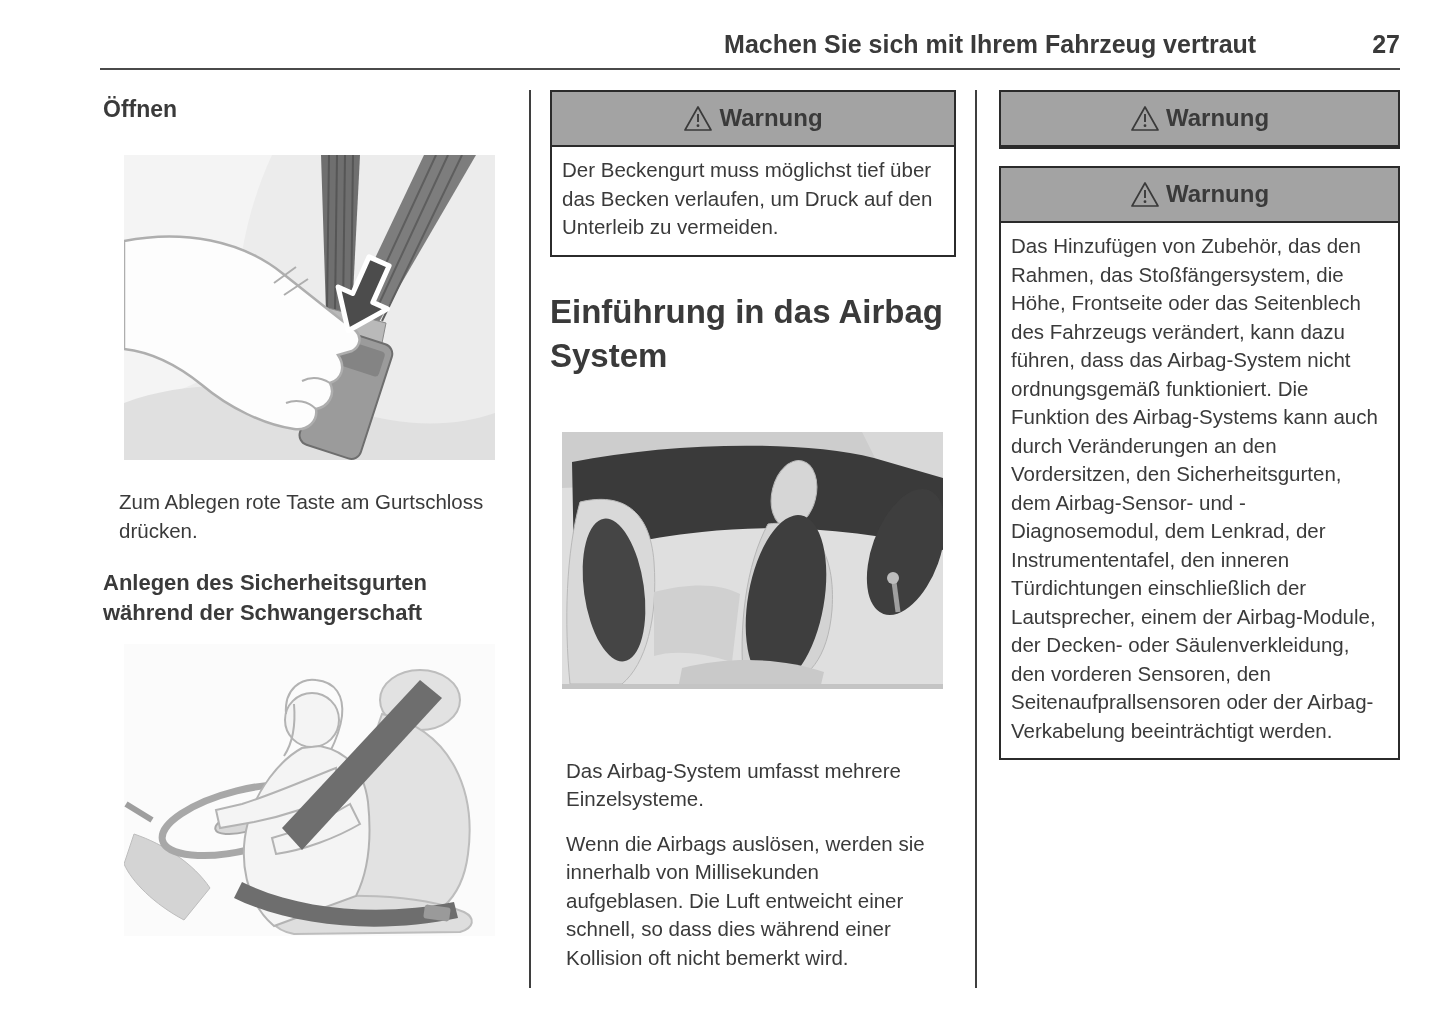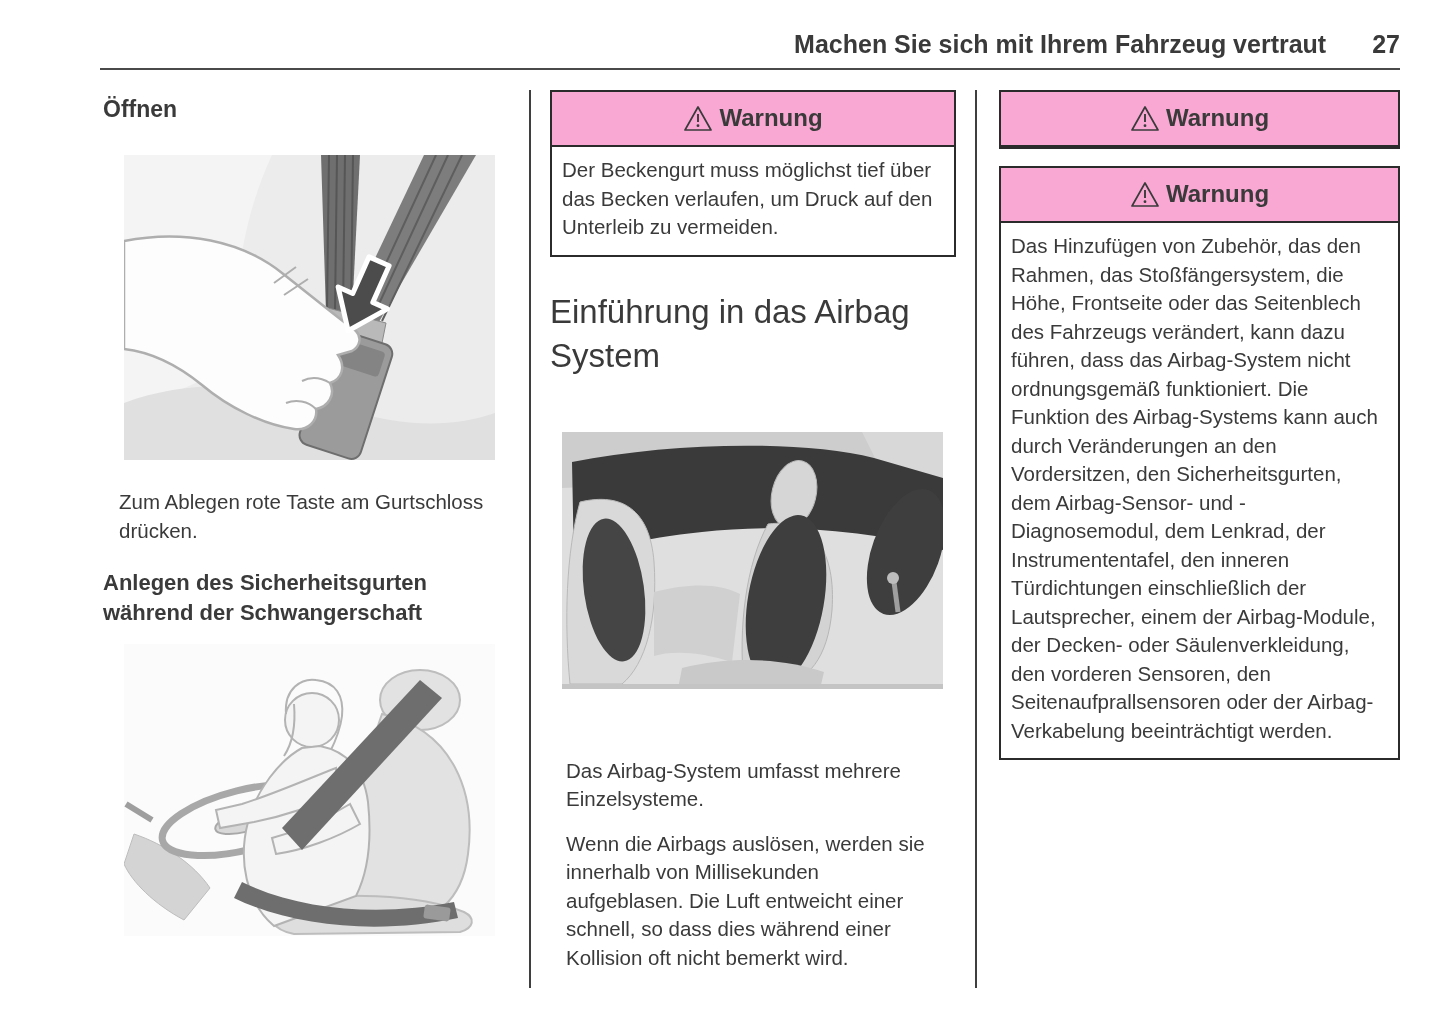--- a/index.html
+++ b/index.html
@@ -6,55 +6,55 @@
   body {
     width: 1445px; height: 1018px;
     background: #ffffff;
     font-family: "Liberation Sans", sans-serif;
     color: #3a3a3a;
     overflow: hidden;
   }
   
   .page-header {
     display: flex; justify-content: flex-end; align-items: baseline;
-    gap: 46px;
+    gap: 116px;
     margin: 30px 45px 0 100px;
     padding-bottom: 9px;
     border-bottom: 2px solid #4a4a4a;
     font-weight: bold; font-size: 25px;
   }
   
   .columns {
     display: flex;
     margin: 20px 45px 0 103px;
     min-height: 880px;
   }
   .col-left  { width: 404px; padding-right: 22px; }
   .col-mid   { width: 406px; border-left: 2px solid #3f3f3f; padding-left: 19px; }
   .col-right { flex: 1; border-left: 2px solid #3f3f3f; margin-left: 19px; padding-left: 22px; }
 
   
   h1, h2, h3, p { margin: 16px; }
   .body-text { font-size: 20.5px; line-height: 28.5px; }
   .h-open { font-size: 23px; font-weight: bold; margin: 6px 0 32px; }
   .h-pregnancy { font-size: 22px; line-height: 30px; font-weight: bold; margin: 0 0 16px; }
-  .h-airbag { font-size: 33px; line-height: 44px; font-weight: normal; margin: 0 0 54px; }
+  .h-airbag { font-size: 33px; line-height: 44px; font-weight: bold; margin: 0 0 54px; }
   .p-release { margin-bottom: 23px; }
 
   
   figure { margin: 0; line-height: 0; }
   .fig-buckle   { width: 371px; height: 305px; margin: 0 0 28px 21px; }
   .fig-pregnant { width: 371px; height: 292px; margin-left: 21px; }
   .fig-airbag   { width: 381px; height: 257px; margin: 0 0 68px 12px; }
 
   
   .warning-box { border: 2px solid #2b2b2b; background: #ffffff; }
   .wb-header {
     display: flex; align-items: center; justify-content: center; gap: 6px;
-    background: #f9a8d4;
+    background: #a3a3a3;
     border-bottom: 2px solid #2b2b2b;
     font-size: 24px; font-weight: bold;
     padding: 12px 0 13px;
   }
   .wb-body { padding: 9px 16px 13px 10px; }
   .wb-mid { margin-bottom: 33px; }
   .wb-right-2 { margin-top: 17px; }
   .warning-icon svg { display: block; }
 </style>
 </head>

